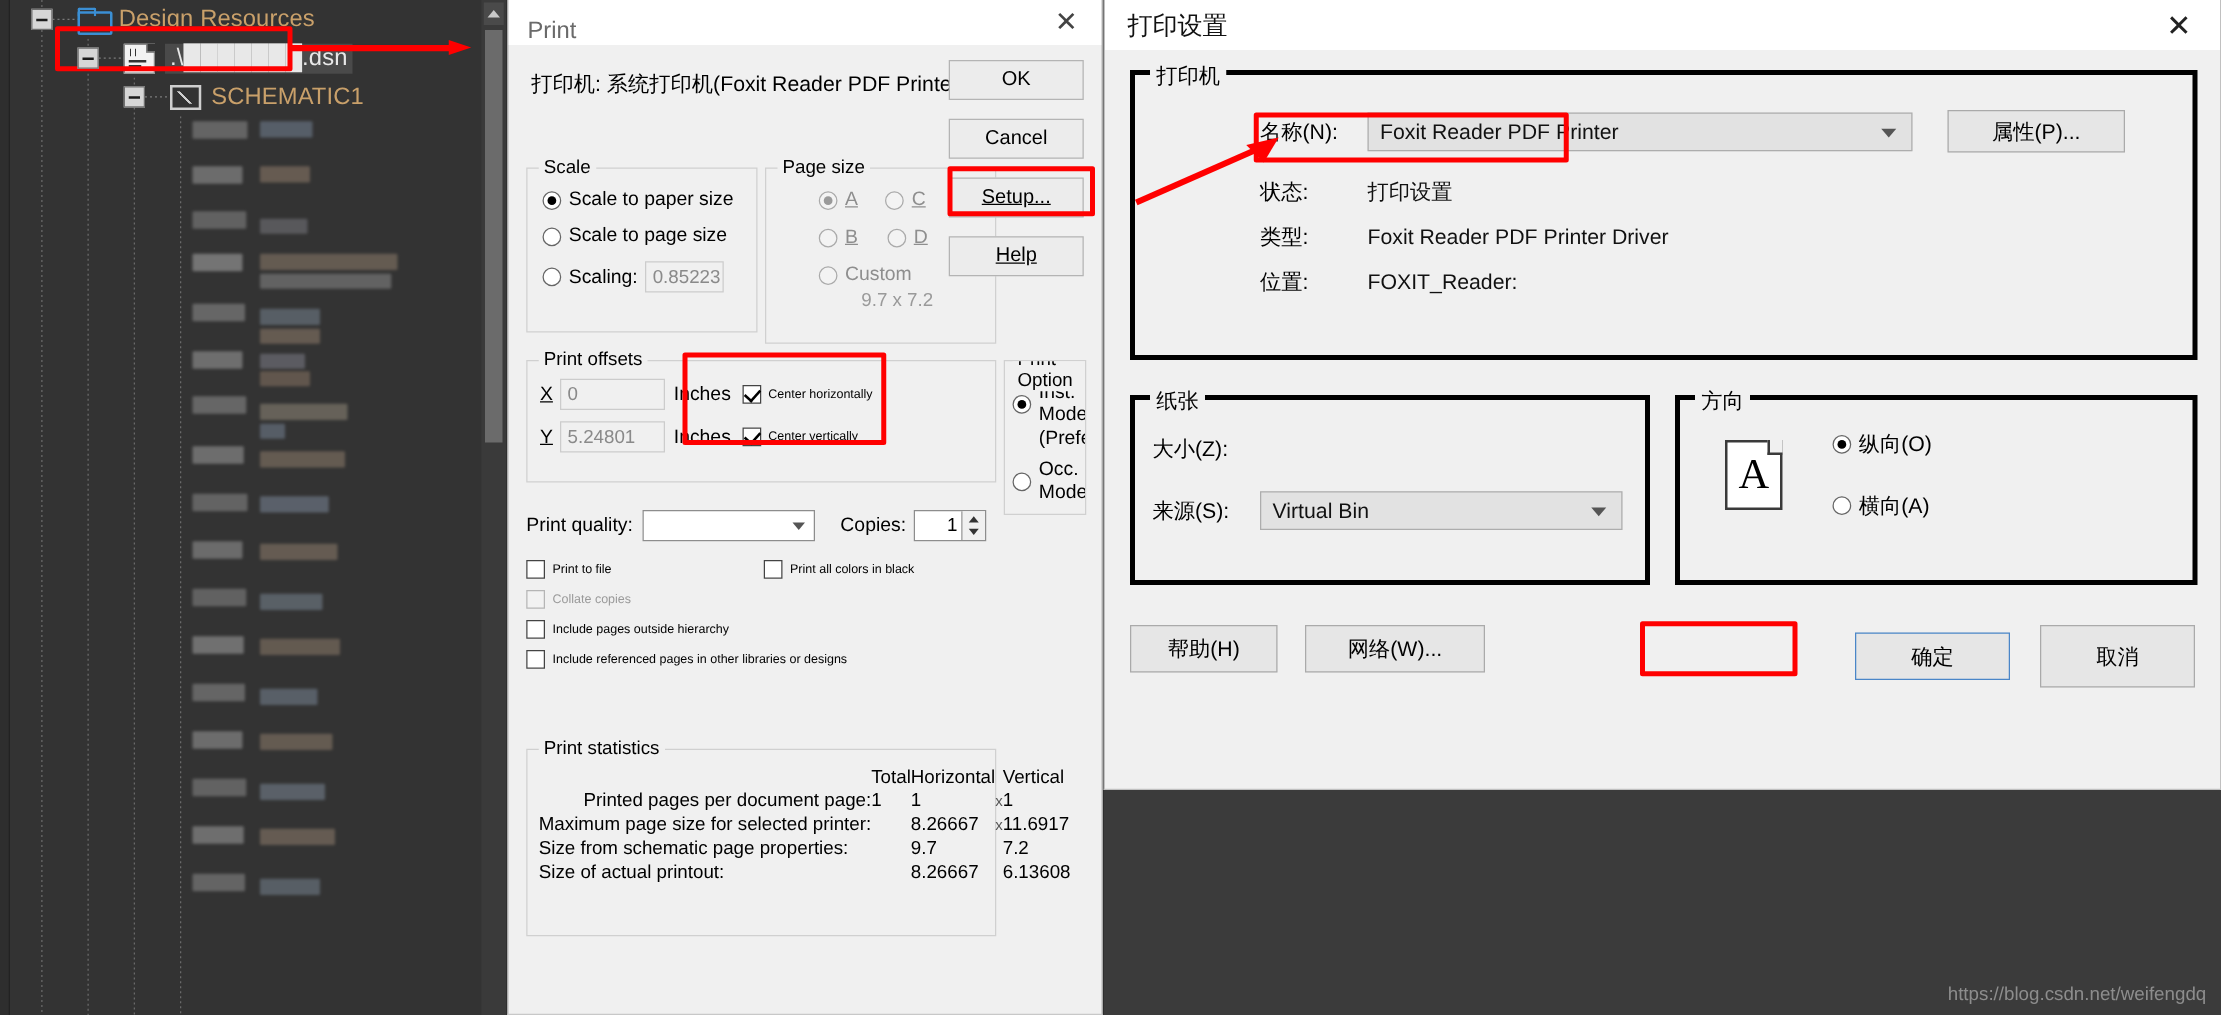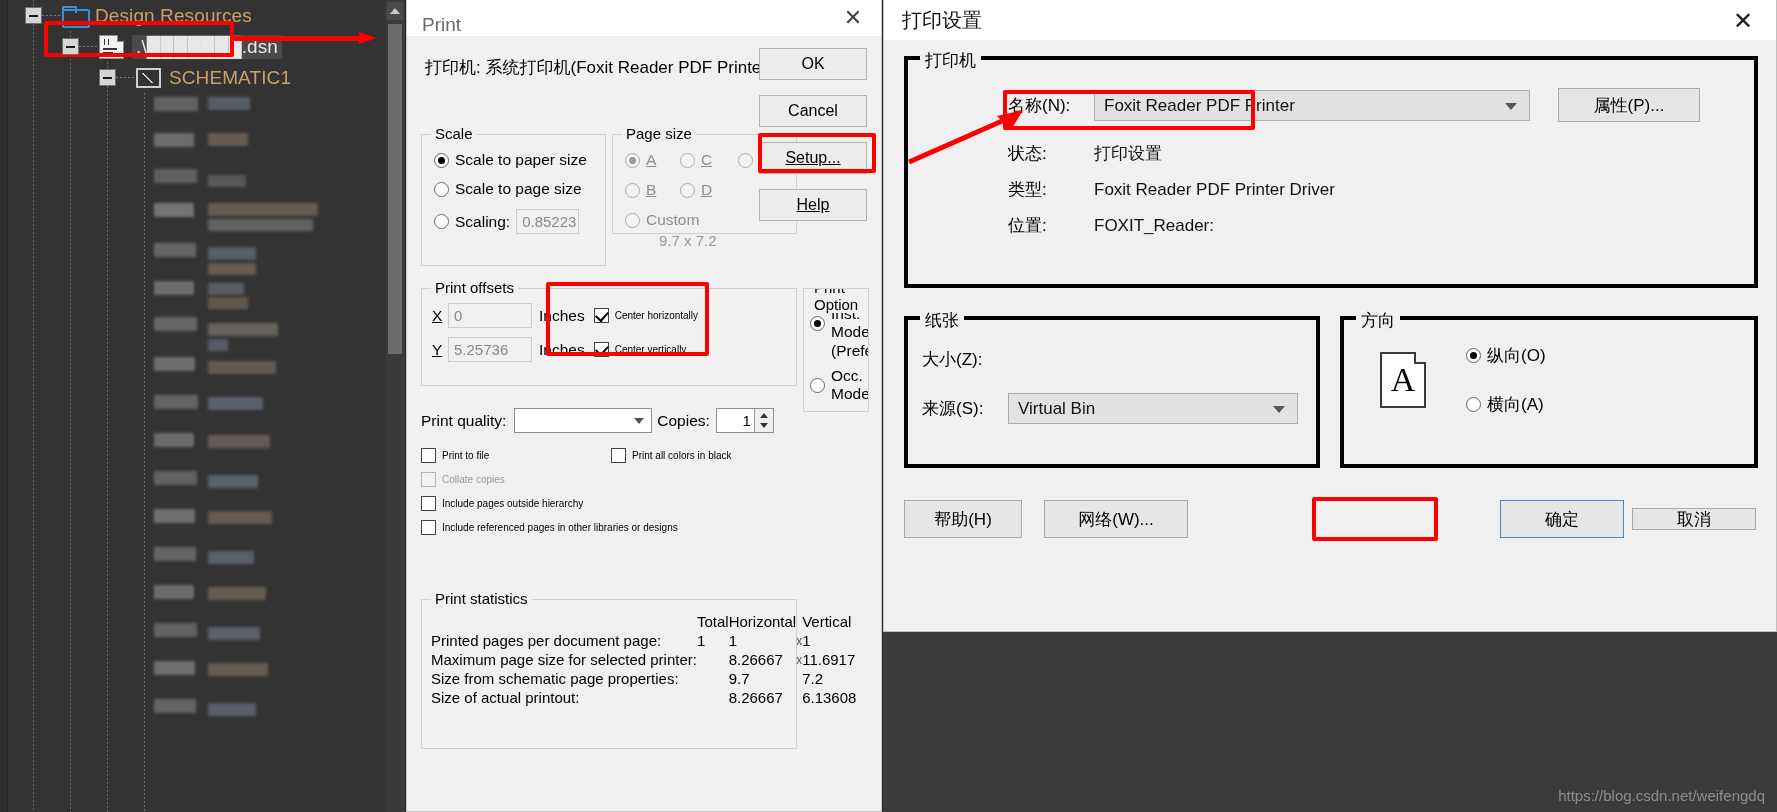--- a/index.html
+++ b/index.html
@@ -286,21 +286,21 @@
           <span class="radio"></span>
           <span class="rlabel">Scale to page size</span>
         </div>
         <div class="row" style="margin:11px 0 0 12px;">
           <span class="radio"></span>
           <span class="rlabel">Scaling:</span>
           <span class="txtbox" style="width:63px; margin-left:6px;">0.85223</span>
         </div>
       </div>
 
-      <div class="gbox" style="left:205px; top:98px; width:185px; height:100px;">
+      <div class="gbox" style="left:205px; top:98px; width:185px; height:141px;padding-left:30px;">
         <span class="lg">Page size</span>
         <div class="row" style="margin:16px 0 0 12px;">
           <span class="row" style="width:55px;">
             <span class="radio dim on"></span>
             <span class="rlabel dim u">A</span>
           </span>
           <span class="row" style="width:58px;">
             <span class="radio dim"></span>
             <span class="rlabel dim u">C</span>
           </span>
@@ -332,36 +332,36 @@
           <span style="font-size:15.5px; width:16px;" class="u">X</span>
           <span class="txtbox" style="width:84px;">0</span>
           <span class="unit">Inches</span>
           <span class="row" style="margin-left:9px;">
             <span class="chk on"></span>
             <span class="clabel">Center horizontally</span>
           </span>
         </div>
         <div class="row" style="margin:9px 0 0 10px;">
           <span style="font-size:15.5px; width:16px;" class="u">Y</span>
-          <span class="txtbox" style="width:84px;">5.25736</span>
+          <span class="txtbox" style="width:84px;">5.24801</span>
           <span class="unit">Inches</span>
           <span class="row" style="margin-left:9px;">
             <span class="chk on"></span>
             <span class="clabel">Center vertically</span>
           </span>
         </div>
       </div>
 
       <div class="row" style="position:absolute; left:14px; top:372px;">
         <span style="font-size:15.5px;">Print quality:</span>
         <span class="combo" style="width:138px; margin-left:8px;">
           <span class="cv"></span>
           <span class="arw"></span>
         </span>
-        <span style="font-size:15.5px; margin-left:5px;">Copies:</span>
+        <span style="font-size:15.5px; margin-left:20px;">Copies:</span>
         <span class="spin" style="width:58px; margin-left:6px;">
           <span class="sv">1</span>
           <span class="sb">
               <i class="up"></i>
               <i class="dn"></i>
             </span>
         </span>
       </div>
 
       <div style="position:absolute; left:14px; top:412px; width:376px;">
@@ -394,21 +394,21 @@
         <table class="stat-tbl" style="margin-top:12px;">
           <tbody>
               <tr>
             <td style="width:218px;"></td>
             <td style="width:44px;">Total</td>
             <td style="width:66px;">Horizontal</td>
             <td style="width:12px;"></td>
             <td>Vertical</td>
           </tr>
           <tr>
-            <td style="padding-left:9px;">Printed pages per document page:</td>
+            <td style="padding-left:9px;text-align:right;">Printed pages per document page:</td>
             <td>1</td>
             <td>1</td>
             <td style="color:#555;font-size:12px;">x</td>
             <td>1</td>
           </tr>
           <tr>
             <td style="padding-left:9px;">Maximum page size for selected printer:</td>
             <td></td>
             <td>8.26667</td>
             <td style="color:#555;font-size:12px;">x</td>
@@ -522,21 +522,21 @@
         </span>
       </div>
     </div>
 
     <div style="position:absolute; left:20px; top:500px;" class="row">
       <span class="cn-btn" style="width:118px; height:38px;">帮助(H)</span>
       <span class="cn-btn" style="width:144px; height:38px; margin-left:22px;">网络(W)...</span>
     </div>
     <div style="position:absolute; right:20px; top:500px;" class="row">
       <span class="cn-btn" style="width:124px; height:38px; border:1px solid #4a86c8;">确定</span>
-      <span class="cn-btn" style="width:124px; height:22px; margin-left:8px;">取消</span>
+      <span class="cn-btn" style="width:124px; height:50px; margin-left:24px;">取消</span>
     </div>
   </div>
 
   <div class="hl-box" style="left:1003px; top:90px; width:252px; height:40px;"></div>
   <div class="hl-box" style="left:1312px; top:497px; width:126px; height:44px;"></div>
 
   <div class="red-arrow-2">
     <svg width="120" height="58" viewBox="0 0 120 58">
       <line x1="4" y1="54" x2="104" y2="10" stroke="#ff0000" stroke-width="5"></line>
       <polygon points="118,2 92,8 106,22" fill="#ff0000"></polygon>

